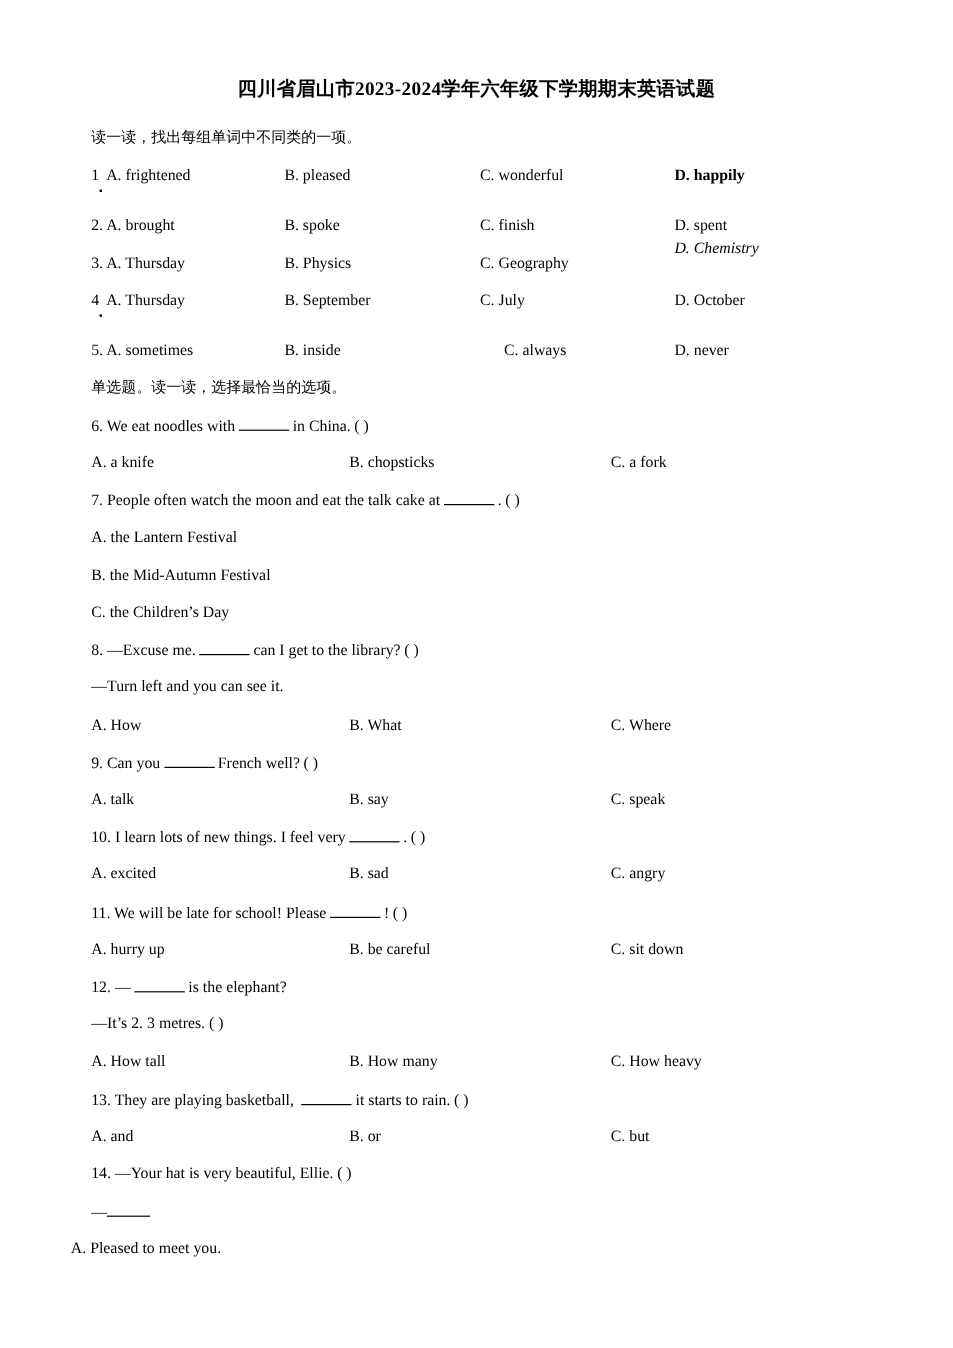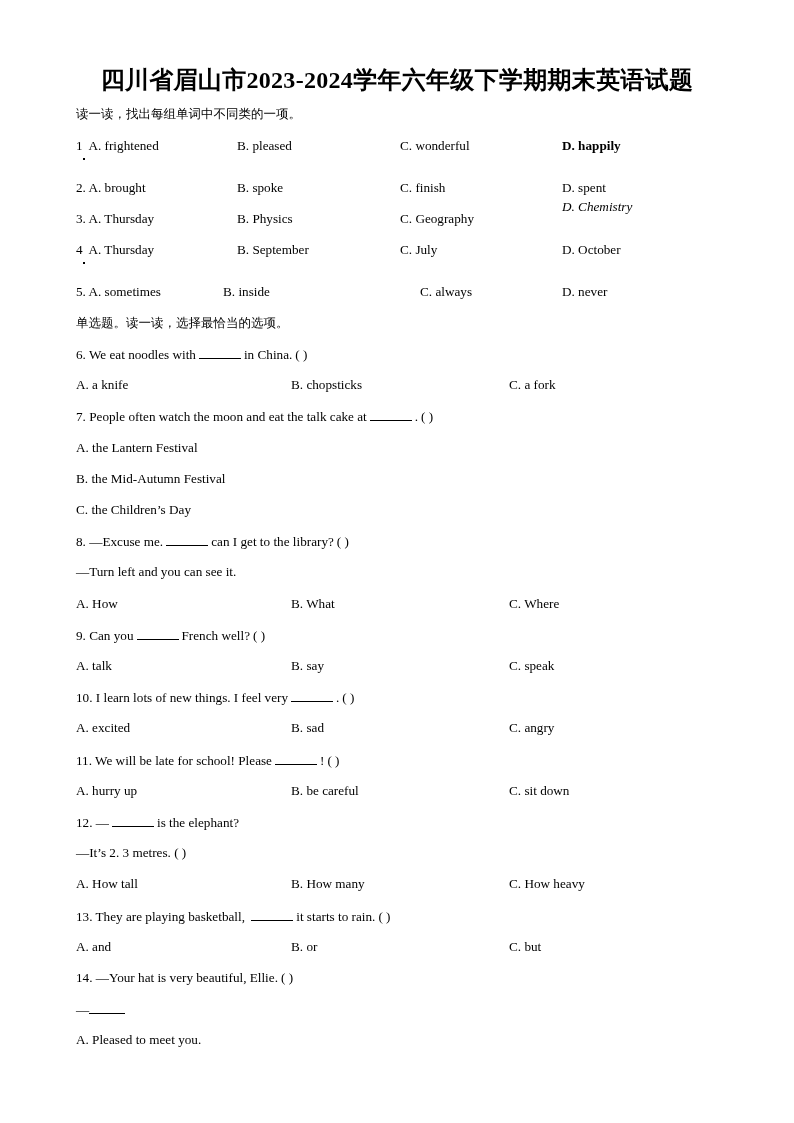--- a/index.html
+++ b/index.html
@@ -1,19 +1,19 @@
 <!DOCTYPE html>
 <html><head>
   <meta charset="utf-8">
   <style>
     html, body { margin: 0; padding: 0; background: #ffffff; }
     body { width: 794px; height: 1123px; position: relative; overflow: hidden;
       font-family: "Liberation Serif", "DejaVu Serif", serif; color: #000; }
     .title { position: absolute; left: 0; width: 794px; top: 64px; text-align: center;
-      font-size: 24px; font-weight: bold; letter-spacing: 0.3px; }
+      font-size: 16px; font-weight: bold; letter-spacing: 0.3px; }
     .line { position: absolute; left: 76px; font-size: 13.2px; white-space: nowrap; line-height: 16px; }
     .cn { font-family: "DejaVu Sans", "Liberation Sans", sans-serif; font-size: 12.5px; }
     .opt { position: absolute; font-size: 13.2px; white-space: nowrap; line-height: 16px; }
     .dot { position: absolute; left: 83px; width: 2px; height: 2px; background: #000; }
     .blank { display: inline-block; border-bottom: 1px solid #000; width: 42px; height: 12px; vertical-align: baseline; margin: 0 3px; }
     .blank.short { width: 36px; margin-left: 0; }
     .paren { margin-left: 3px; }
   </style>
 </head>
 <body>
@@ -38,21 +38,21 @@
 <div class="opt" style="left:400px;top:211px;">C. Geography</div>
 <div class="opt" style="left:562px;top:199px;font-style:italic;">D. Chemistry</div>
 
 <div class="line" style="top:242px;"><span>4</span><span>&nbsp; </span><span>A. Thursday</span></div>
 <div class="dot" style="top:262px;"></div>
 <div class="opt" style="left:237px;top:242px;">B. September</div>
 <div class="opt" style="left:400px;top:242px;">C. July</div>
 <div class="opt" style="left:562px;top:242px;">D. October</div>
 
 <div class="line" style="top:284px;"><span>5.</span><span> </span><span>A. sometimes</span></div>
-<div class="opt" style="left:223px;top:284px;">B. inside</div>
+<div class="opt" style="left:237px;top:284px;">B. inside</div>
 <div class="opt" style="left:420px;top:284px;">C. always</div>
 <div class="opt" style="left:562px;top:284px;">D. never</div>
 
 <div class="line cn" style="top:315px;">单选题。读一读，选择最恰当的选项。</div>
 
 <div class="line" style="top:346px;"><span>6.</span> <span>We eat noodles with</span><span class="blank"></span><span>in China.</span><span class="paren">(    )</span></div>
 <div class="opt" style="left:76px;top:377px;">A. a knife</div>
 <div class="opt" style="left:291px;top:377px;">B.  chopsticks</div>
 <div class="opt" style="left:509px;top:377px;">C. a fork</div>
 
@@ -88,13 +88,13 @@
 <div class="opt" style="left:291px;top:876px;">B.  How many</div>
 <div class="opt" style="left:509px;top:876px;">C. How heavy</div>
 
 <div class="line" style="top:908px;"><span>13.</span> <span>They are playing  basketball,</span> <span class="blank"></span><span>it starts to rain.</span><span class="paren">(    )</span></div>
 <div class="opt" style="left:76px;top:939px;">A. and</div>
 <div class="opt" style="left:291px;top:939px;">B.  or</div>
 <div class="opt" style="left:509px;top:939px;">C. but</div>
 
 <div class="line" style="top:970px;"><span>14.</span> <span>—Your hat is very beautiful, Ellie.</span><span class="paren">(    )</span></div>
 <div class="line" style="top:1001px;"><span>—</span><span class="blank short"></span></div>
-<div class="opt" style="left:76px;top:1032px;">A. Pleased to meet you.</div>
+<div class="opt" style="left:59px;top:1032px;">A. Pleased to meet you.</div>
 
 </body></html>

